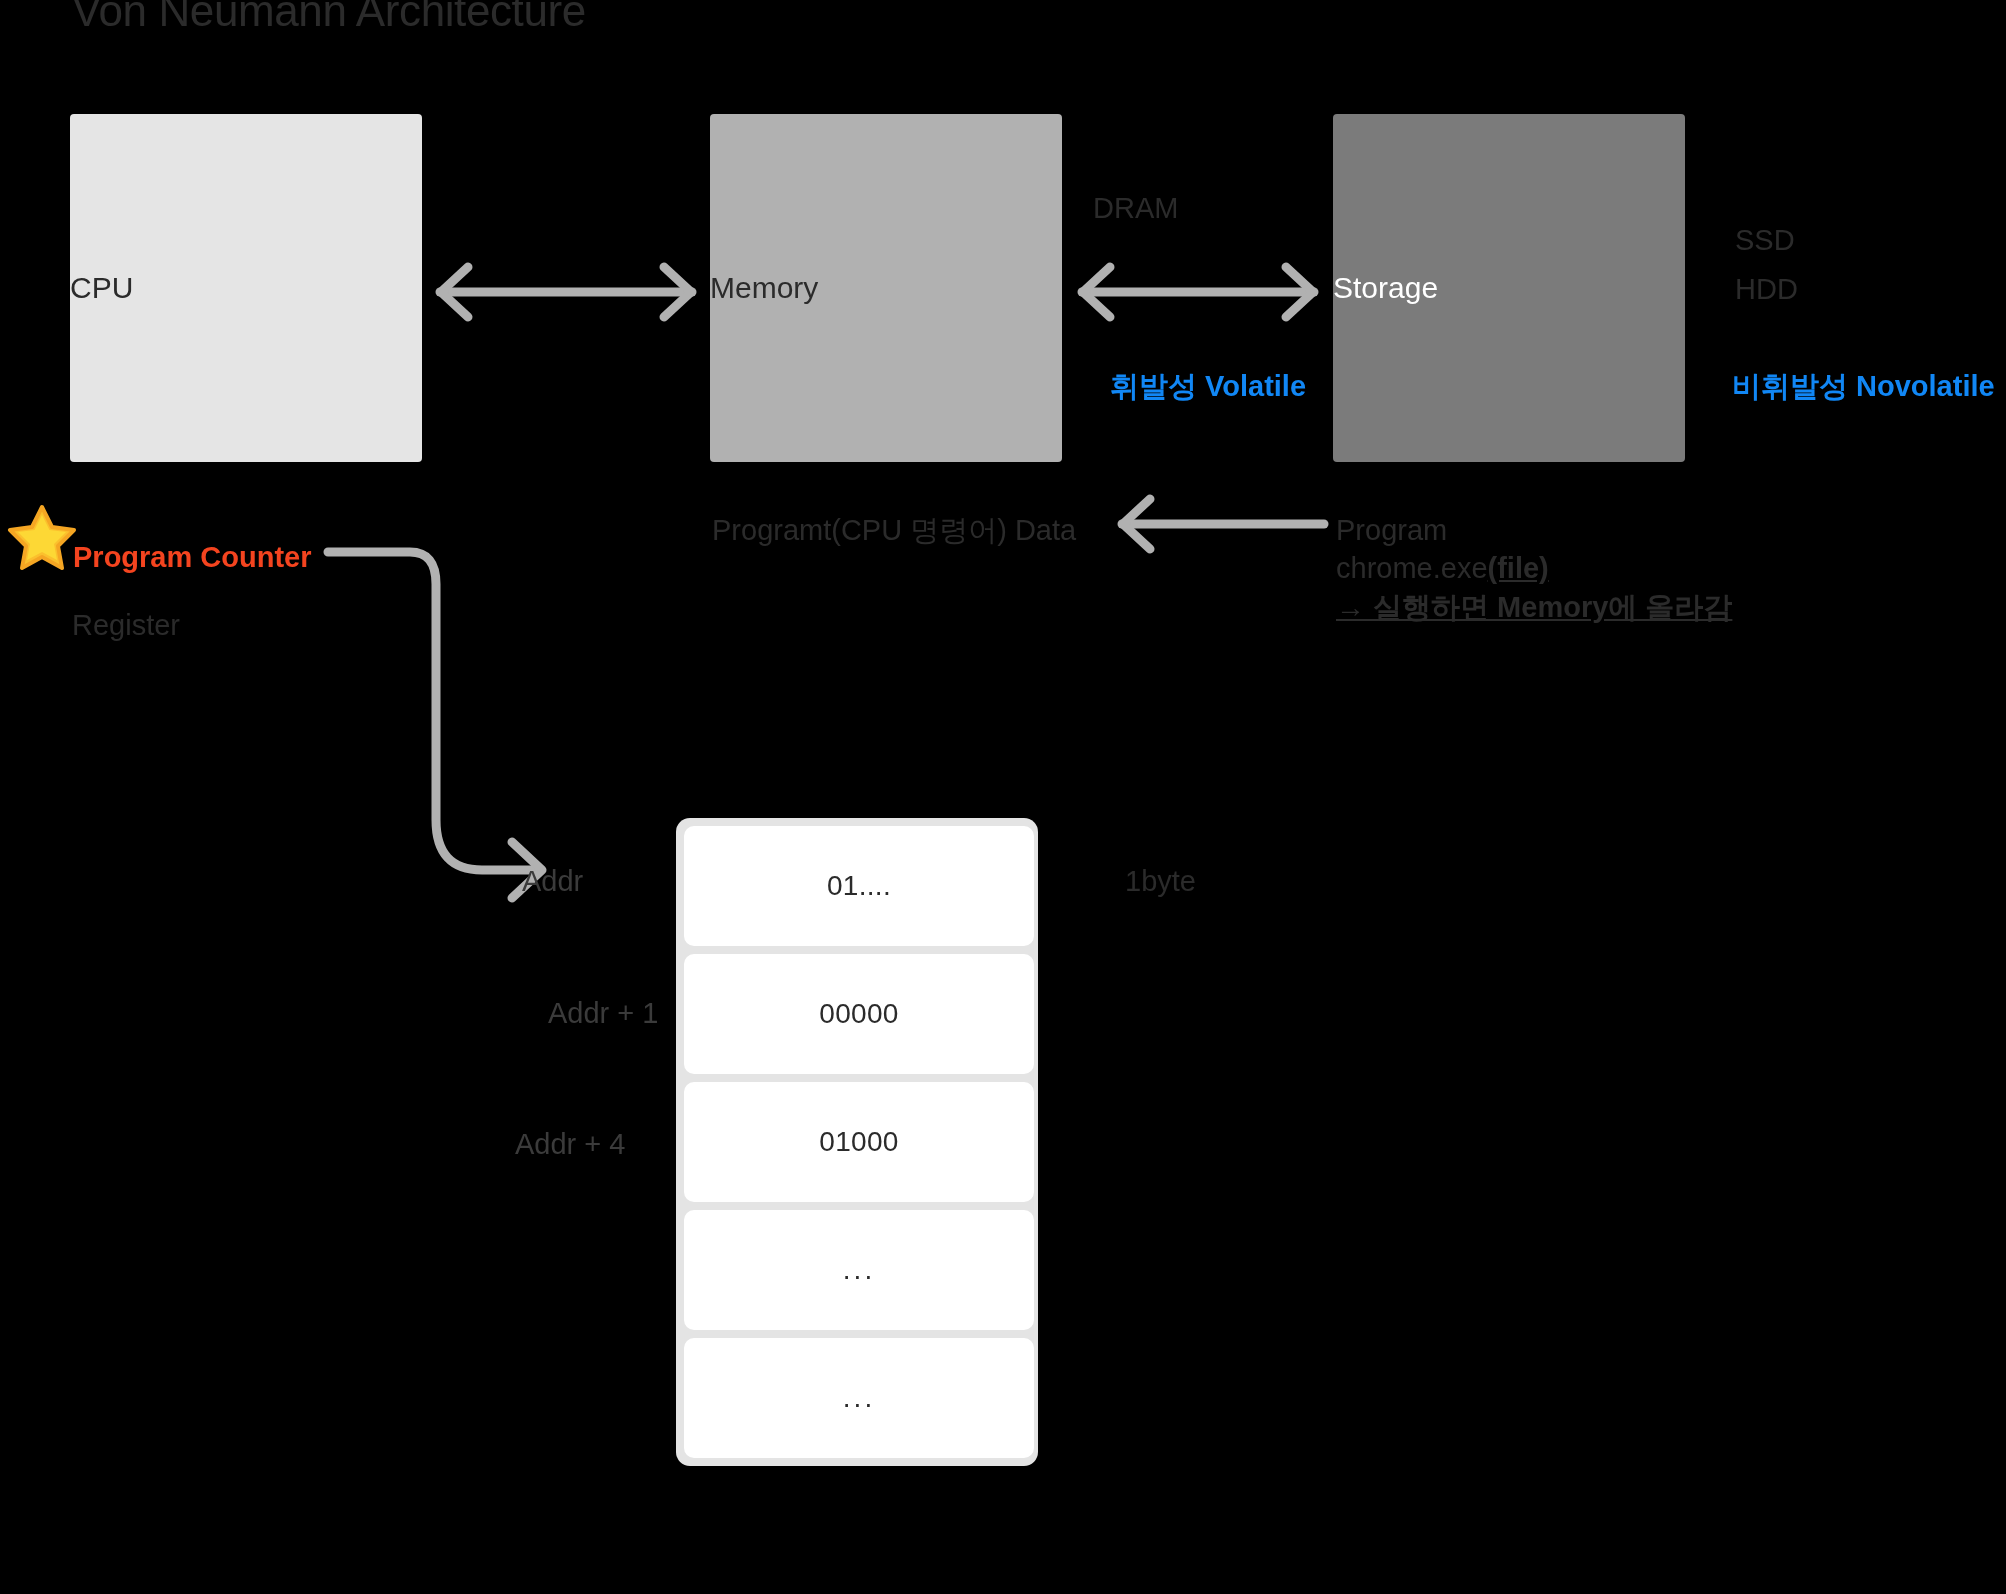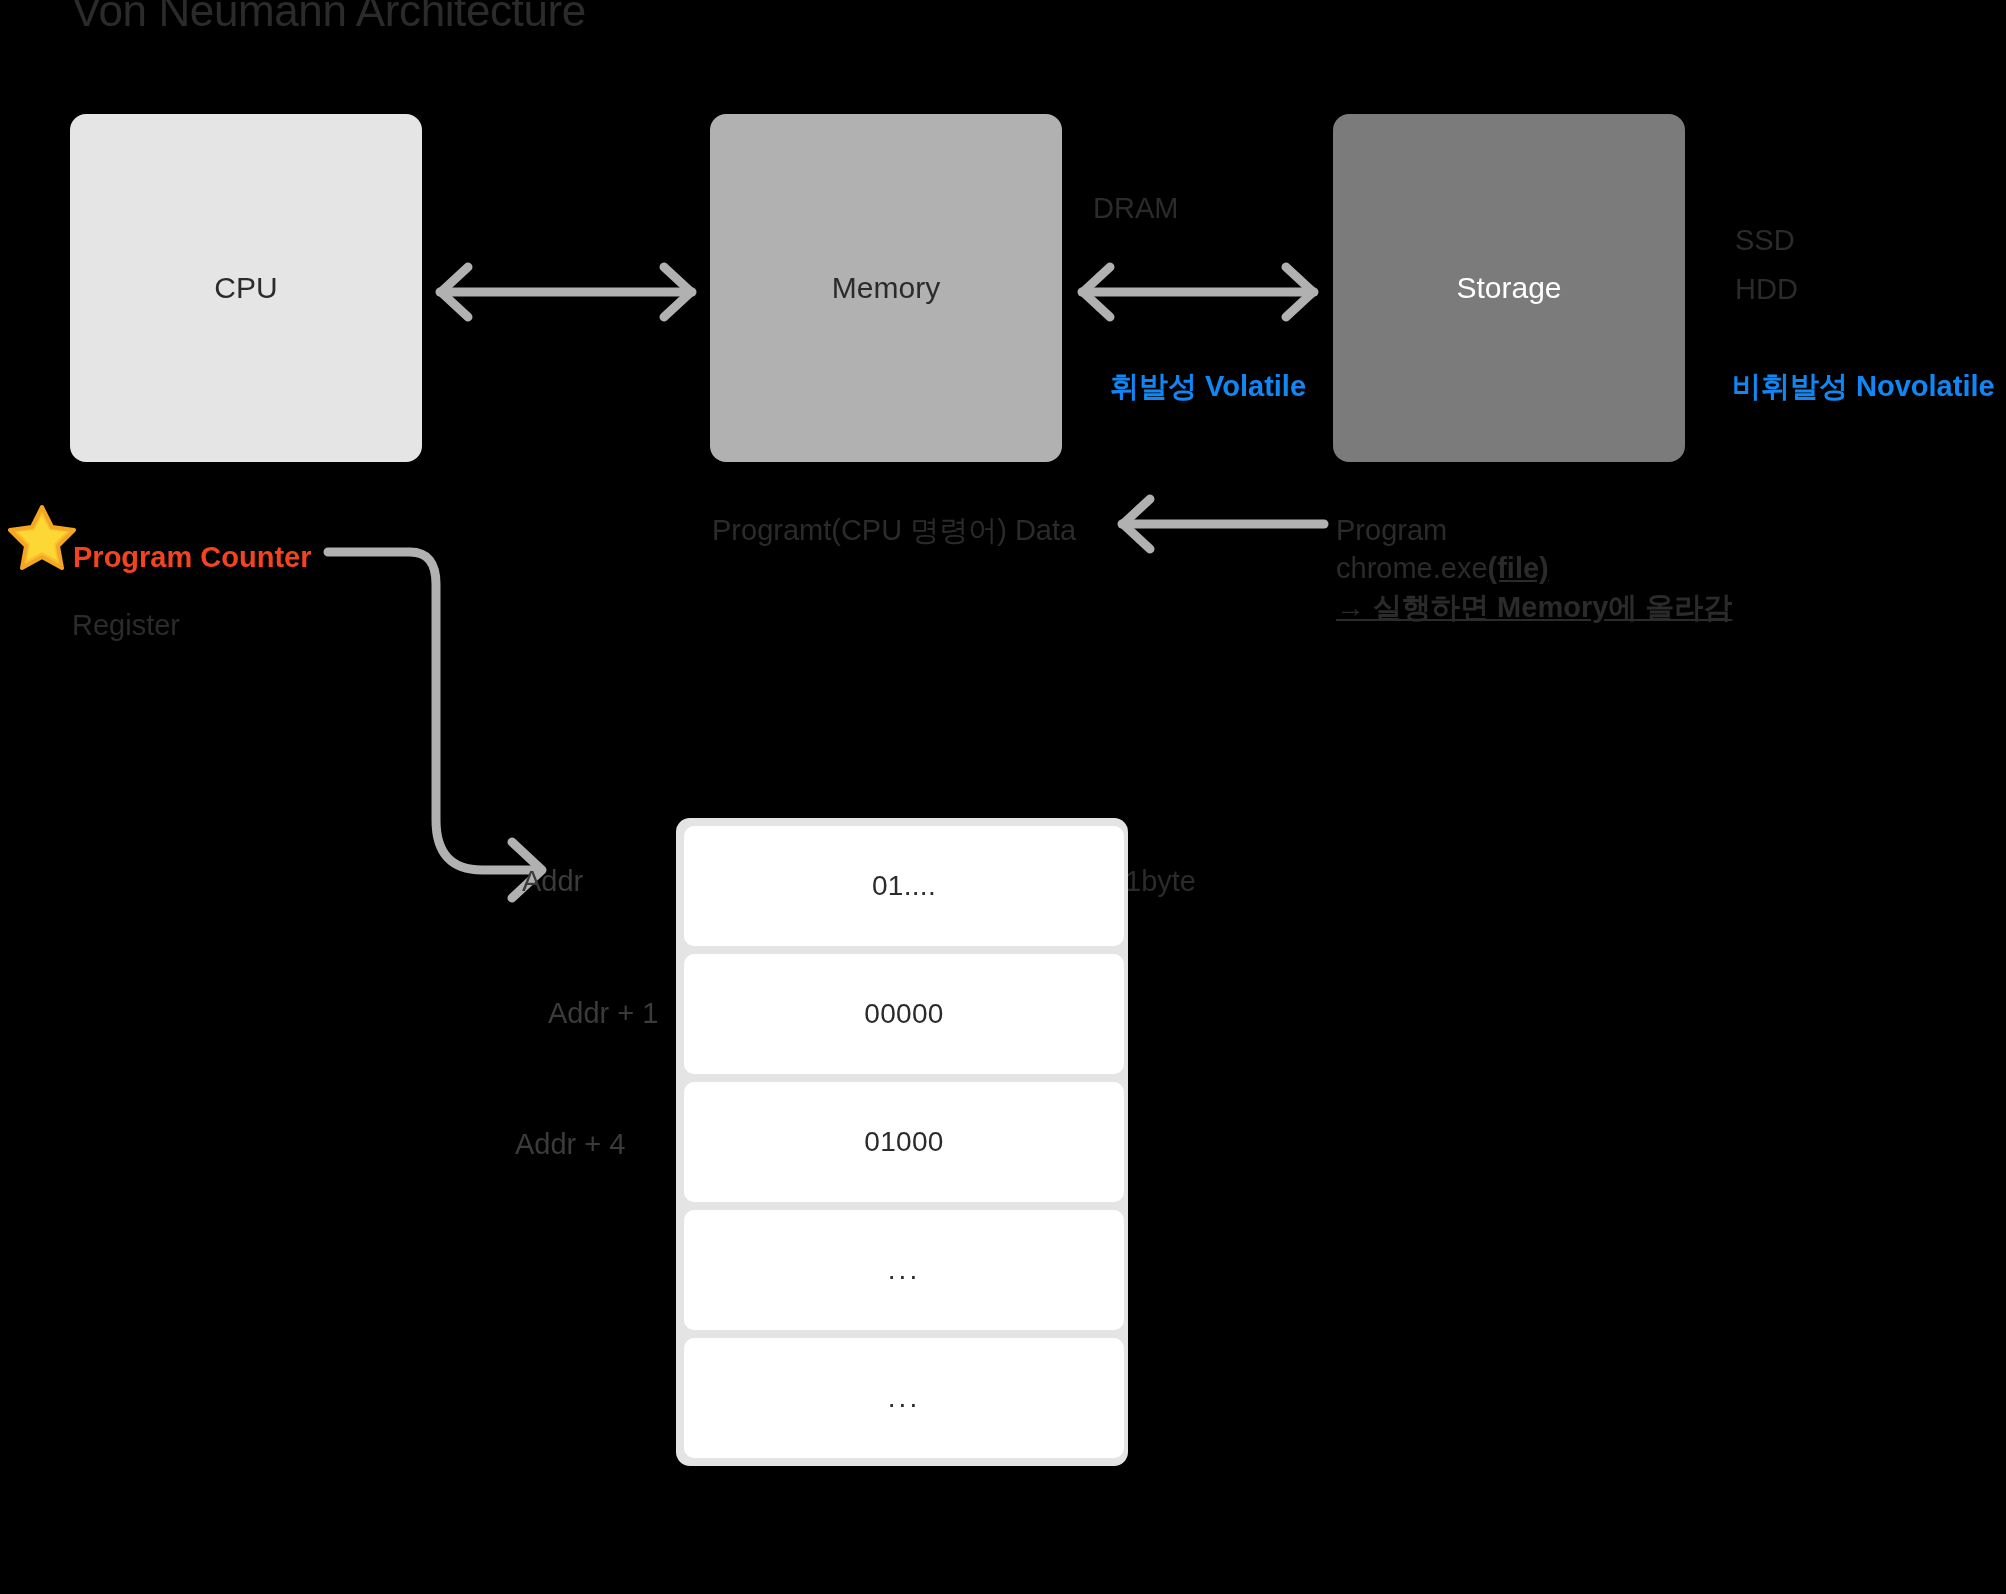--- a/index.html
+++ b/index.html
@@ -28,24 +28,24 @@
     left: 72px;
     top: -14px;
     font-size: 44px;
     color: #2b2b2b;
     letter-spacing: -0.4px;
     white-space: nowrap;
   }
 
   
   .box {
-    border-radius: 16px;
+    border-radius: 4px;
     display: flex;
     align-items: center;
-    justify-content: center;
+    justify-content: flex-start;
     font-size: 30px;
   }
   #cpu-box {
     left: 70px; top: 114px;
     width: 352px; height: 348px;
     background: #e5e5e5;
     color: #2b2b2b;
   }
   #memory-box {
     left: 710px; top: 114px;
@@ -99,21 +99,21 @@
     font-size: 29px;
     font-weight: 700;
     color: #f4441f;
     white-space: nowrap;
   }
 
   
   #memory-cell-stack {
     left: 676px;
     top: 818px;
-    width: 452px;
+    width: 362px;
     background: #e4e4e4;
     border-radius: 14px;
     padding: 8px 4px 0 8px;
     box-sizing: border-box;
   }
   .mem-cell {
     height: 120px;
     background: #ffffff;
     border-radius: 10px;
     margin-bottom: 8px;

